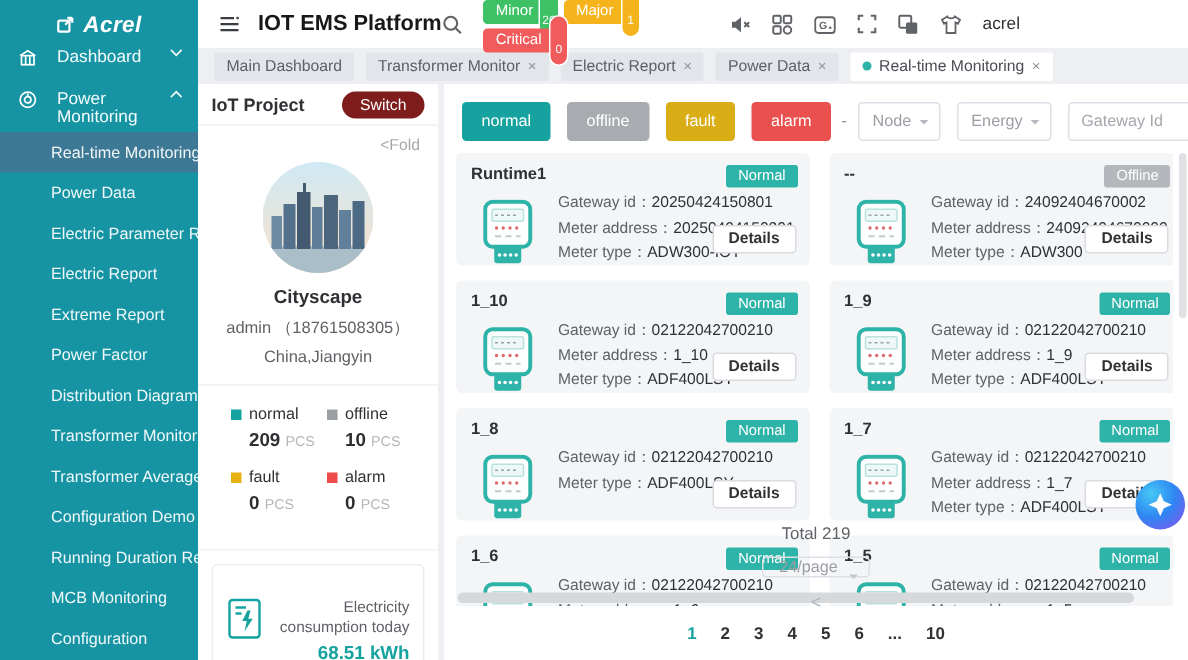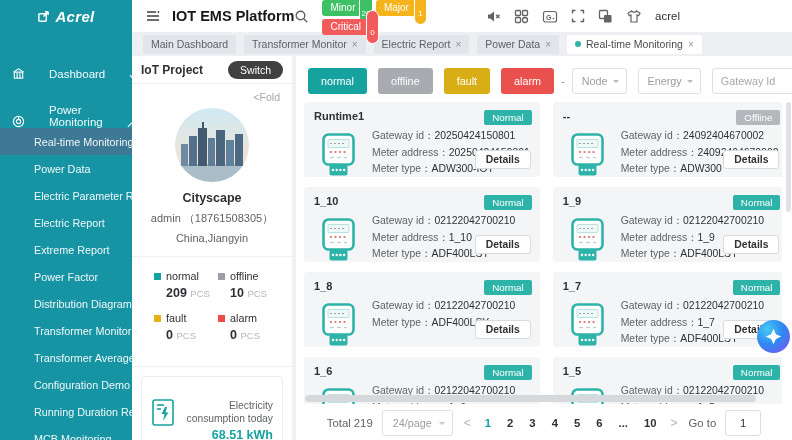--- a/index.html
+++ b/index.html
@@ -25,30 +25,30 @@
   .tabbar { position:absolute; left:132px; top:32px; right:0; height:24px; background:#edeff2; display:flex; align-items:center; gap:8px; padding-left:11px; overflow:hidden; }
   .tab { height:19px; display:flex; align-items:center; gap:5px; background:#e2e5e9; padding:0 8px; font-size:10.5px; color:#5c5f66; border-radius:2px; cursor:pointer; white-space:nowrap; }
   .tab.active { background:#fff; color:#494c52; }
   .tab-dot { width:6px; height:6px; border-radius:50%; background:#2eb3a9; display:none; }
   .tab.active .tab-dot { display:inline-block; }
   .tab-close { color:#909399; font-size:10px; display:none; }
   .tab-close.show { display:inline; }
 
   
   .sidebar { position:absolute; left:0; top:32px; width:132px; height:408px; background:#1794a4; overflow:hidden; }
-  .sgroup { height:28px; display:flex; align-items:flex-end; gap:24px; padding:0 10px 0 12px; color:#f2fbfc; font-size:11.5px; cursor:pointer;margin-top:20px; }
+  .sgroup { height:28px; display:flex; align-items:flex-start; gap:13px; padding:0 10px 0 12px; color:#f2fbfc; font-size:11.5px; cursor:pointer; }
   .sgroup .chev { margin-left:auto; opacity:.9; }
   .smi { height:27px; display:flex; align-items:center; padding-left:34px; color:rgba(255,255,255,.93); font-size:10.8px; cursor:pointer; white-space:nowrap; }
   .smi.active { background:#3d7894; }
 
   
   .panel { position:absolute; left:132px; top:56px; width:164px; height:384px; background:#fff; border-right:4px solid #eef0f3; overflow:hidden; }
   .panel-head { height:28px; display:flex; align-items:center; justify-content:space-between; padding:0 9px; border-bottom:1px solid #eef0f2; }
   .panel-title { font-size:12px; font-weight:bold; color:#2e3033; }
-  .switch-btn { background:#404040; color:#fff; font-size:10.5px; padding:3px 12px; border:none; border-radius:11px; cursor:pointer; }
+  .switch-btn { background:#7f1d1d; color:#fff; font-size:10.5px; padding:3px 12px; border:none; border-radius:11px; cursor:pointer; }
   .fold { text-align:right; padding:7px 12px 0; color:#a4a7ac; font-size:10.5px; cursor:pointer; }
   .avatar { width:74px; height:74px; border-radius:50%; overflow:hidden; margin:5px auto 0; }
   .proj-name { text-align:center; font-size:12.5px; font-weight:bold; margin-top:9px; color:#2e3033; }
   .proj-admin, .proj-loc { text-align:center; font-size:11px; color:#5f6266; margin-top:6px; }
   .pdivider { border-top:1px solid #f1f2f4; margin-top:12px; }
   .stats { display:grid; grid-template-columns:1fr 1fr; gap:12px 6px; padding:13px 16px 12px 22px; }
   .stat-top { display:flex; align-items:center; gap:5px; font-size:10.8px; color:#303133; }
   .sq { width:7px; height:7px; display:inline-block; }
   .stat-val { font-size:12.5px; font-weight:bold; margin:4px 0 0 12px; color:#2e3033; }
   .pcs { font-size:9.5px; font-weight:normal; color:#b4b7bb; }
@@ -76,21 +76,21 @@
   .status.offline { background:#b4b7bb; }
   .meter-ic { position:absolute; left:16px; top:31px; }
   .rows { margin:6px 0 0 58px; font-size:10.4px; line-height:16.5px; white-space:nowrap; }
   .lbl { color:#5f6266; } .val { color:#2e3033; }
   .details { position:absolute; right:9px; bottom:8px; background:#fff; border:1px solid #d8dbe0; border-radius:3px; padding:3px 10px; font-size:10.4px; font-weight:bold; color:#303133; cursor:pointer; font-family:inherit;text-align:center; }
 
   .hscroll { position:absolute; left:9px; right:36px; top:339px; height:7px; background:#d6d9dc; border-radius:4px; }
   .vscroll { position:absolute; right:1px; top:46px; width:5px; height:110px; background:#dfe1e4; border-radius:3px; }
 
   
-  .pager { position:absolute; left:0; right:0; top:349px; height:35px; background:#fff; display:flex; align-items:center; justify-content:center; gap:9px; font-size:11.3px; color:#5f6266; }
+  .pager { position:absolute; left:0; right:0; top:349px; height:35px; background:#fff; display:flex; align-items:center; justify-content:center; gap:9px; font-size:11.3px; color:#5f6266;flex-direction:column; }
   .psize { position:relative; height:26px; border:1px solid #dcdfe6; border-radius:3px; display:flex; align-items:center; padding:0 20px 0 10px; color:#9a9da3; font-size:10.8px; cursor:pointer; }
   .psize::after { content:""; position:absolute; right:7px; top:11px; border:3.5px solid transparent; border-top-color:#c4c7cc; }
   .parrow { color:#b0b3b8; font-size:12px; cursor:pointer; padding:0 2px; }
   .page { font-weight:bold; color:#303133; cursor:pointer; padding:0 3px; font-size:11.3px; }
   .page.active { color:#16a3a0; }
   .goto-input { width:36px; height:26px; border:1px solid #dcdfe6; border-radius:3px; text-align:center; font-size:11.3px; color:#303133; font-family:inherit; }
 
   .ai-btn { position:absolute; left:757px; top:320px; width:33px; height:33px; border-radius:50%; border:none; cursor:pointer;
             background:radial-gradient(circle at 32% 28%, #45c8f5 0%, #2f86f2 48%, #8e4ef0 100%); display:flex; align-items:center; justify-content:center; z-index:9; }
 </style>

